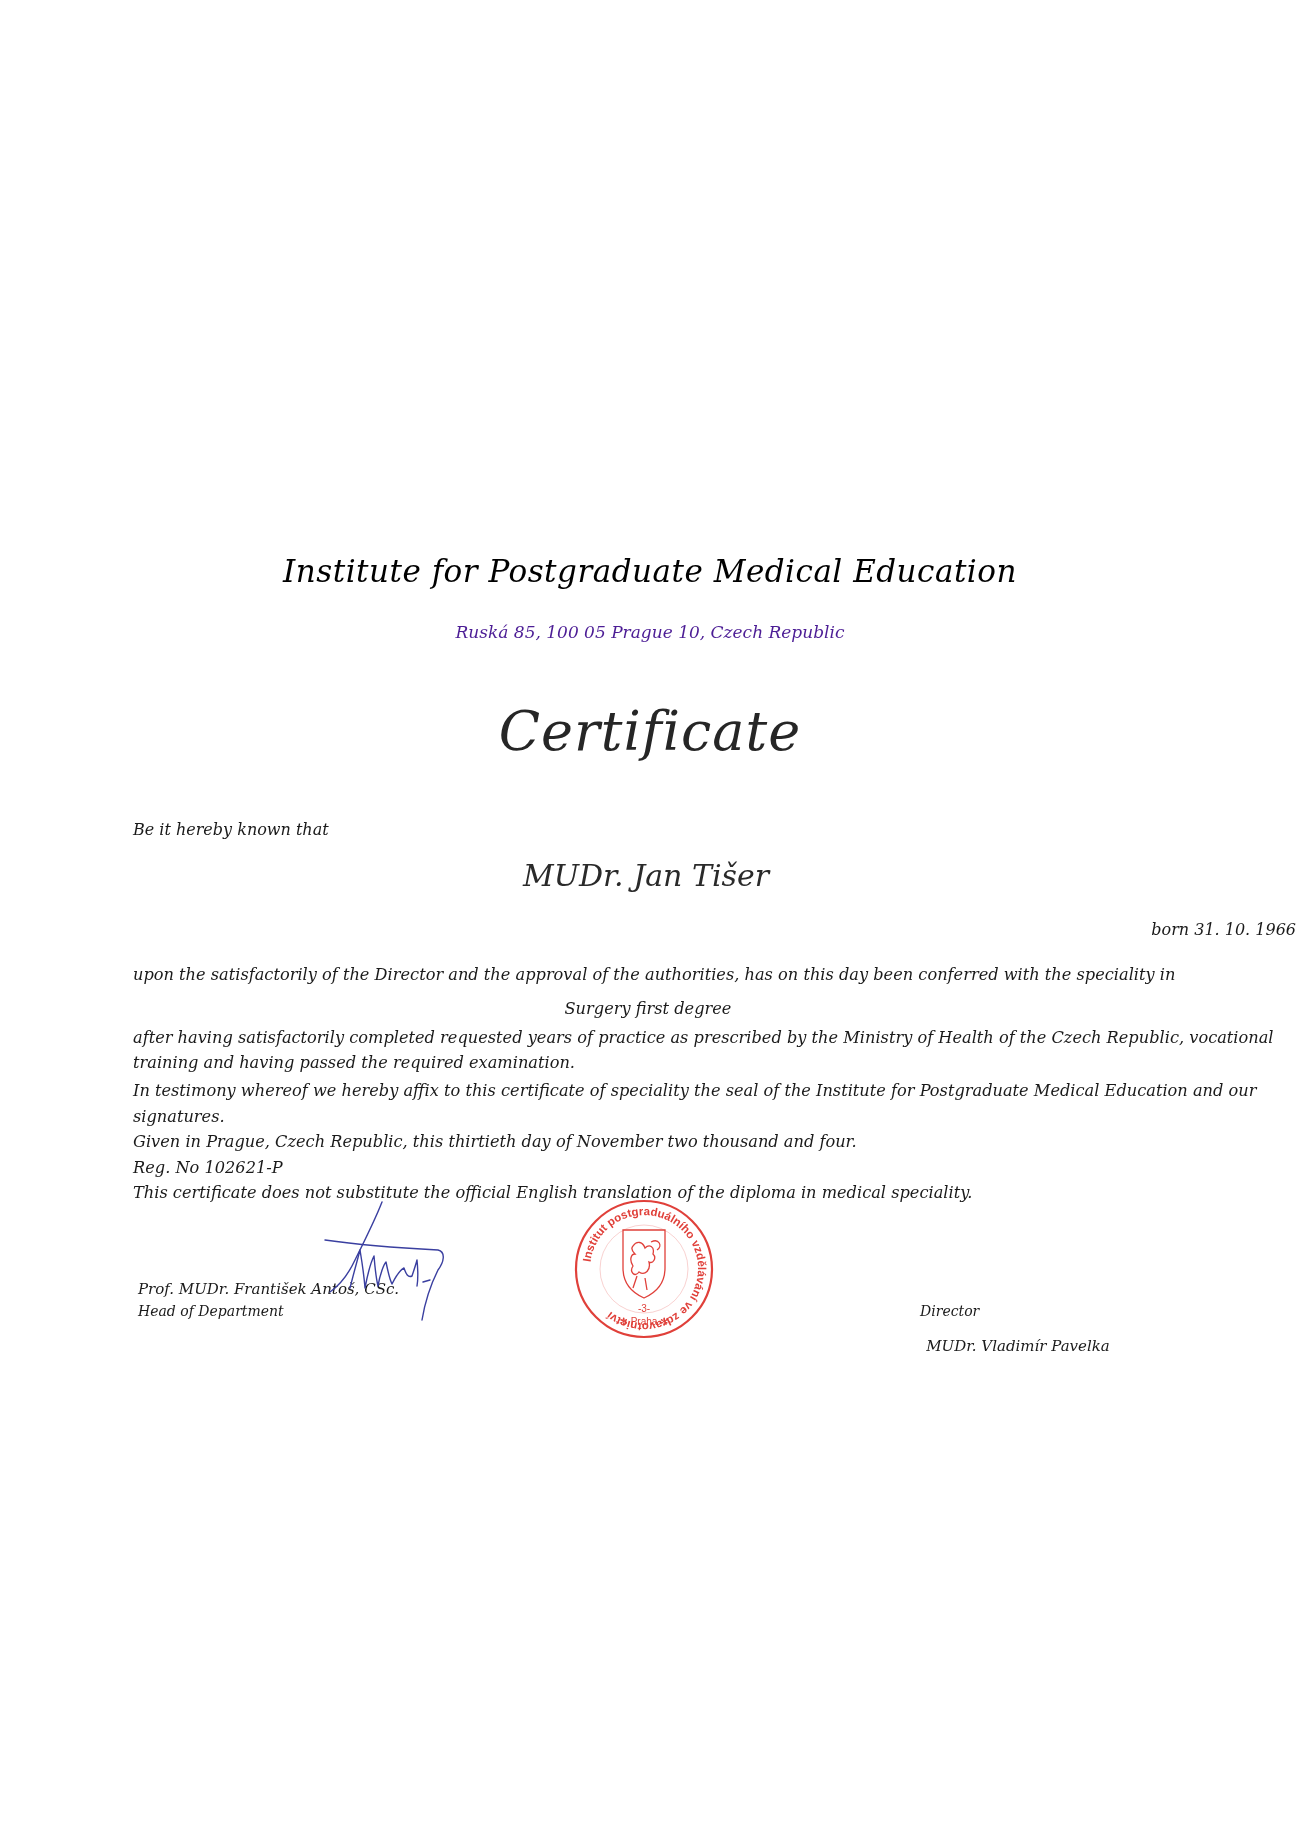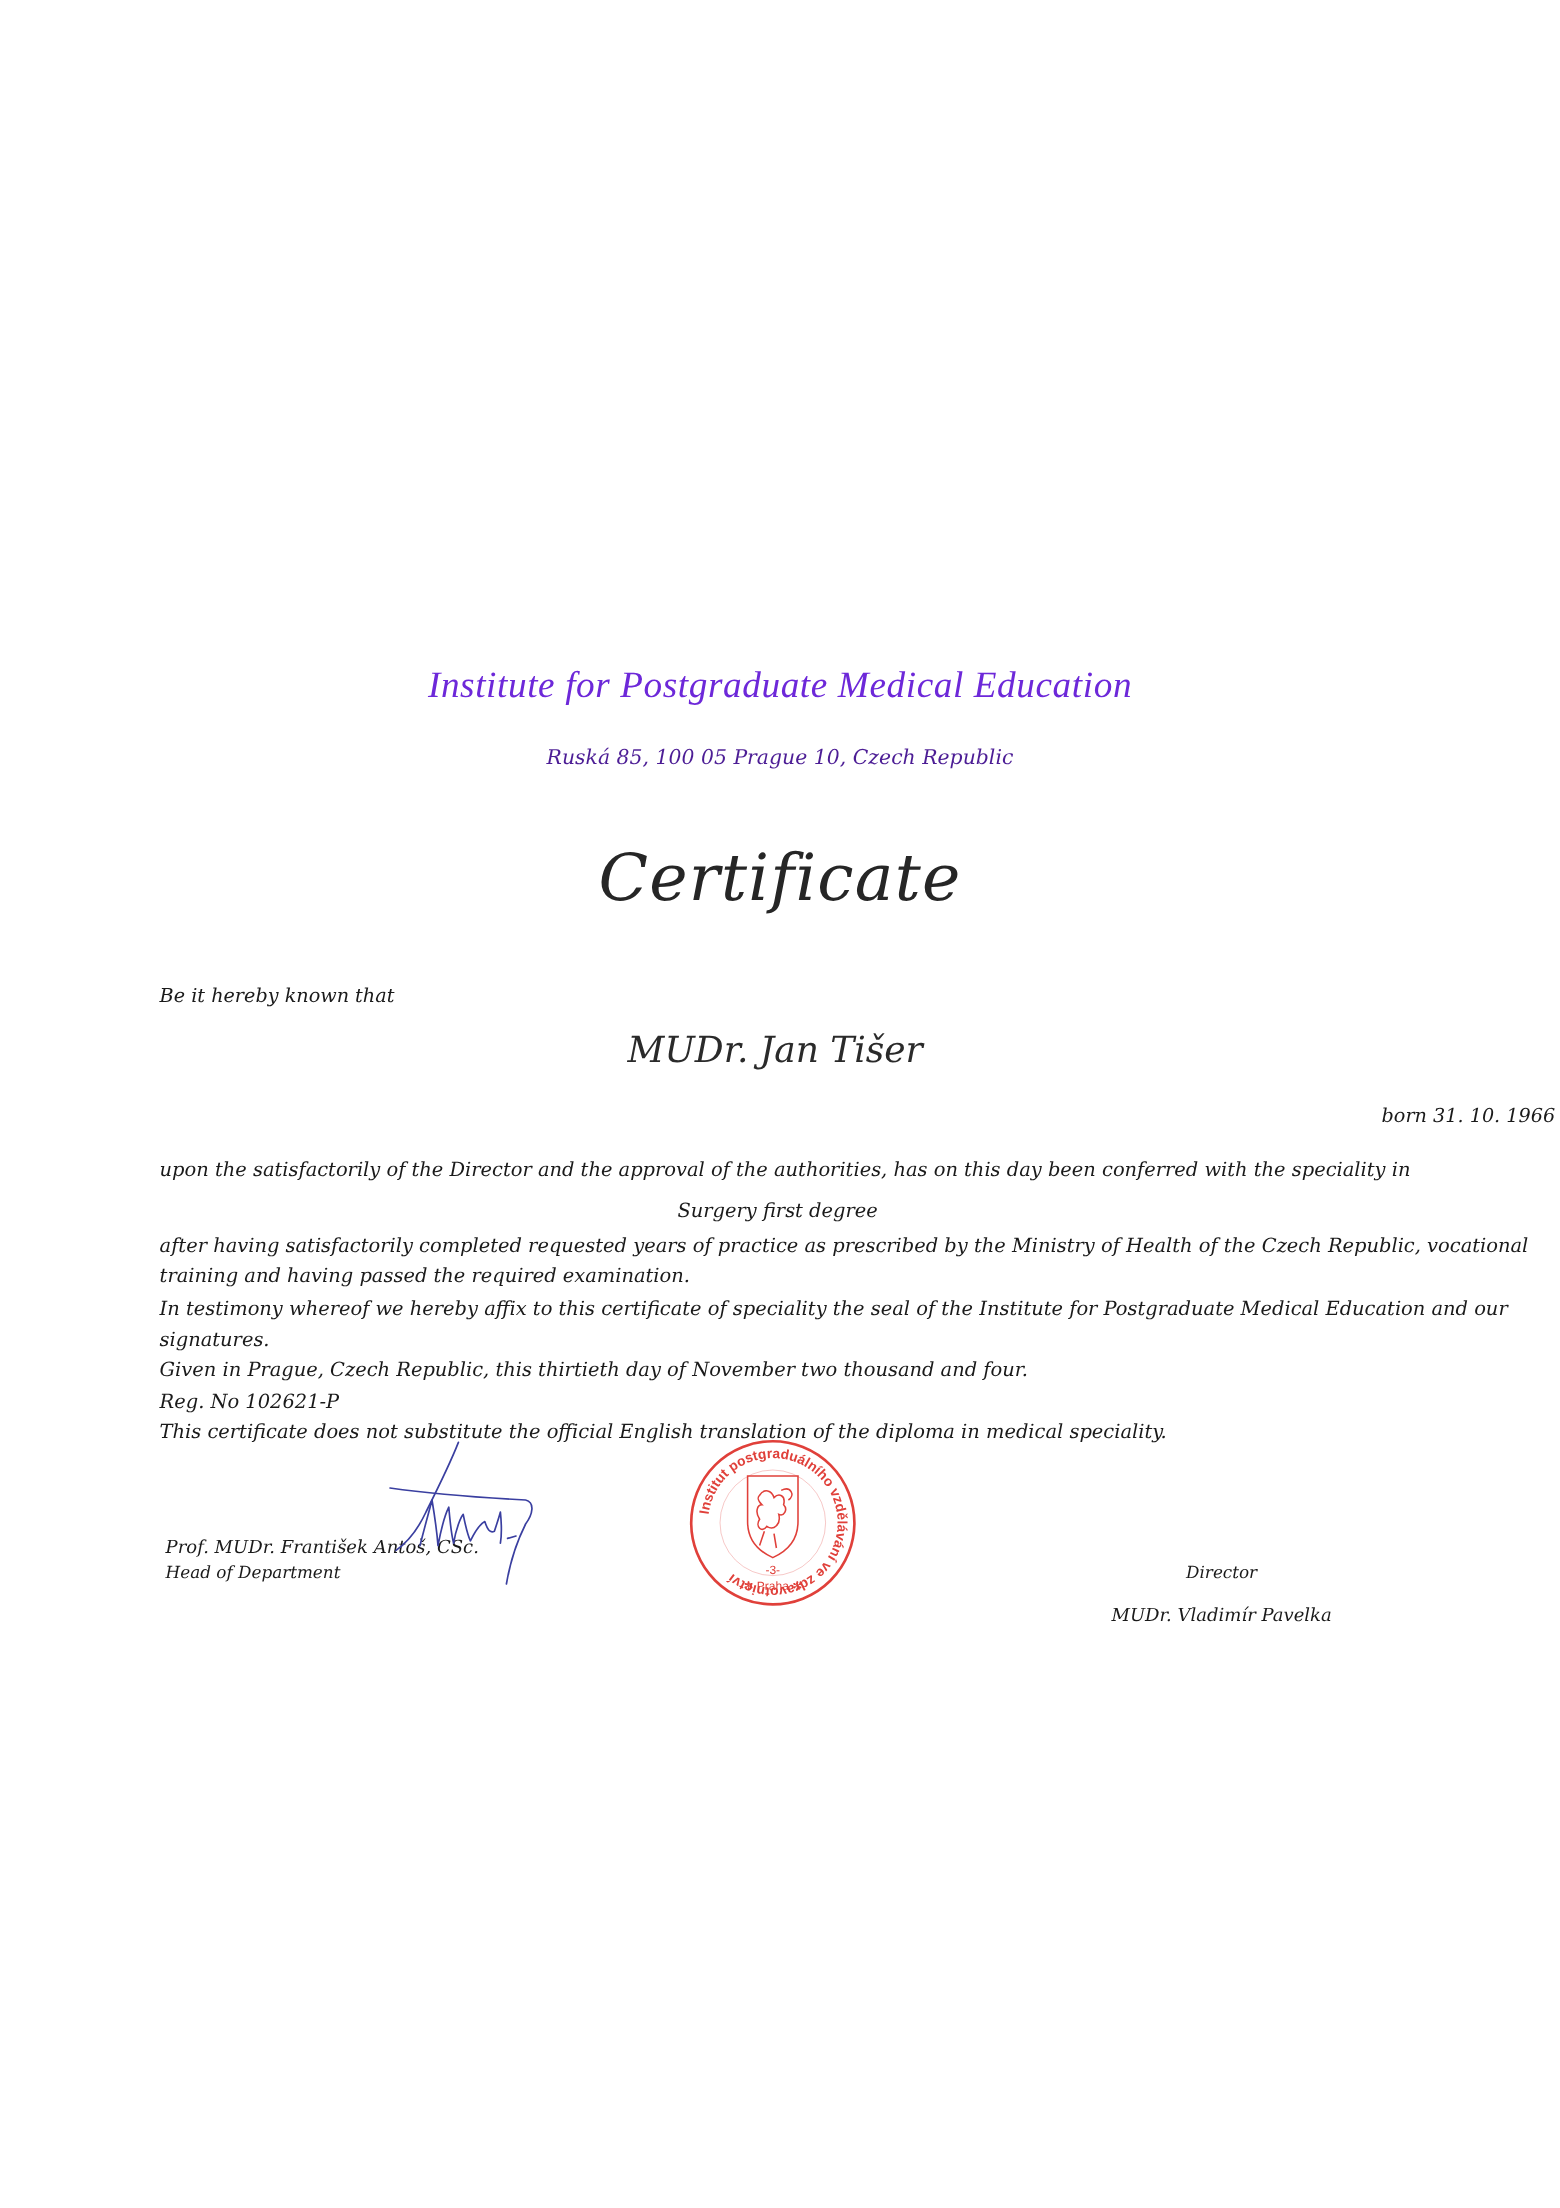--- a/index.html
+++ b/index.html
@@ -1,40 +1,40 @@
 <!DOCTYPE html>
 <html><head>
   <meta charset="utf-8">
   <style>
     html, body { margin: 0; padding: 0; background: #ffffff; }
     body { width: 1300px; height: 1840px; position: relative; overflow: hidden;
            font-family: "DejaVu Serif", "Liberation Serif", serif; color: #1a1a1a; }
     .abs { position: absolute; white-space: nowrap; }
     .it { font-style: italic; }
     .center { left: 0; width: 1300px; text-align: center; }
-    #title { top: 553px; font-size: 31px; letter-spacing: 0.5px; color: #6d28d9; font-family: Liberation Serif, serif; }
+    #title { top: 553px; font-size: 31px; letter-spacing: 0.5px; color: #000000; }
     #address { top: 622px; font-size: 17px; color: #4c1d95; }
     #cert-heading { top: 700px; font-size: 54px; color: #262626; letter-spacing: 1px; }
     #known { left: 133px; top: 820px; font-size: 16px; }
     #holder-name { top: 858px; left: 0; width: 1292px; text-align: center; font-size: 30px; color: #2a2a2a; }
     #born { top: 920px; left: 0; width: 1296px; text-align: right; font-size: 16px; }
     .body-line { left: 133px; font-size: 16.2px; }
     #line1 { top: 965px; }
     #specialty { top: 999px; left: 0; width: 1296px; text-align: center; font-size: 16.2px; }
     #line2 { top: 1028px; }
     #line3 { top: 1053px; }
     #line4 { top: 1081px; }
     #line5 { top: 1107px; }
     #line6 { top: 1132px; }
     #line7 { top: 1158px; }
     #line8 { top: 1183px; }
     #sig-left-name { left: 138px; top: 1280px; font-size: 15px; }
     #sig-left-title { left: 138px; width: 185px; text-align: left; top: 1303px; font-size: 14px; }
     #sig-right-name { left: 920px; width: 196px; text-align: center; top: 1337px; font-size: 15px; }
-    #sig-right-title { left: 920px; width: 196px; text-align: center; top: 1303px; font-size: 14px; }
+    #sig-right-title { left: 920px; width: 196px; text-align: left; top: 1303px; font-size: 14px; }
     #signature { position: absolute; left: 320px; top: 1200px; width: 140px; height: 125px; }
     #seal { position: absolute; left: 573px; top: 1198px; width: 142px; height: 142px; }
   </style>
 </head>
 <body>
 
 <div>
 
   <div id="title" class="abs center it">Institute for Postgraduate Medical Education</div>
   <div id="address" class="abs center it">Ruská 85, 100 05 Prague 10, Czech Republic</div>

